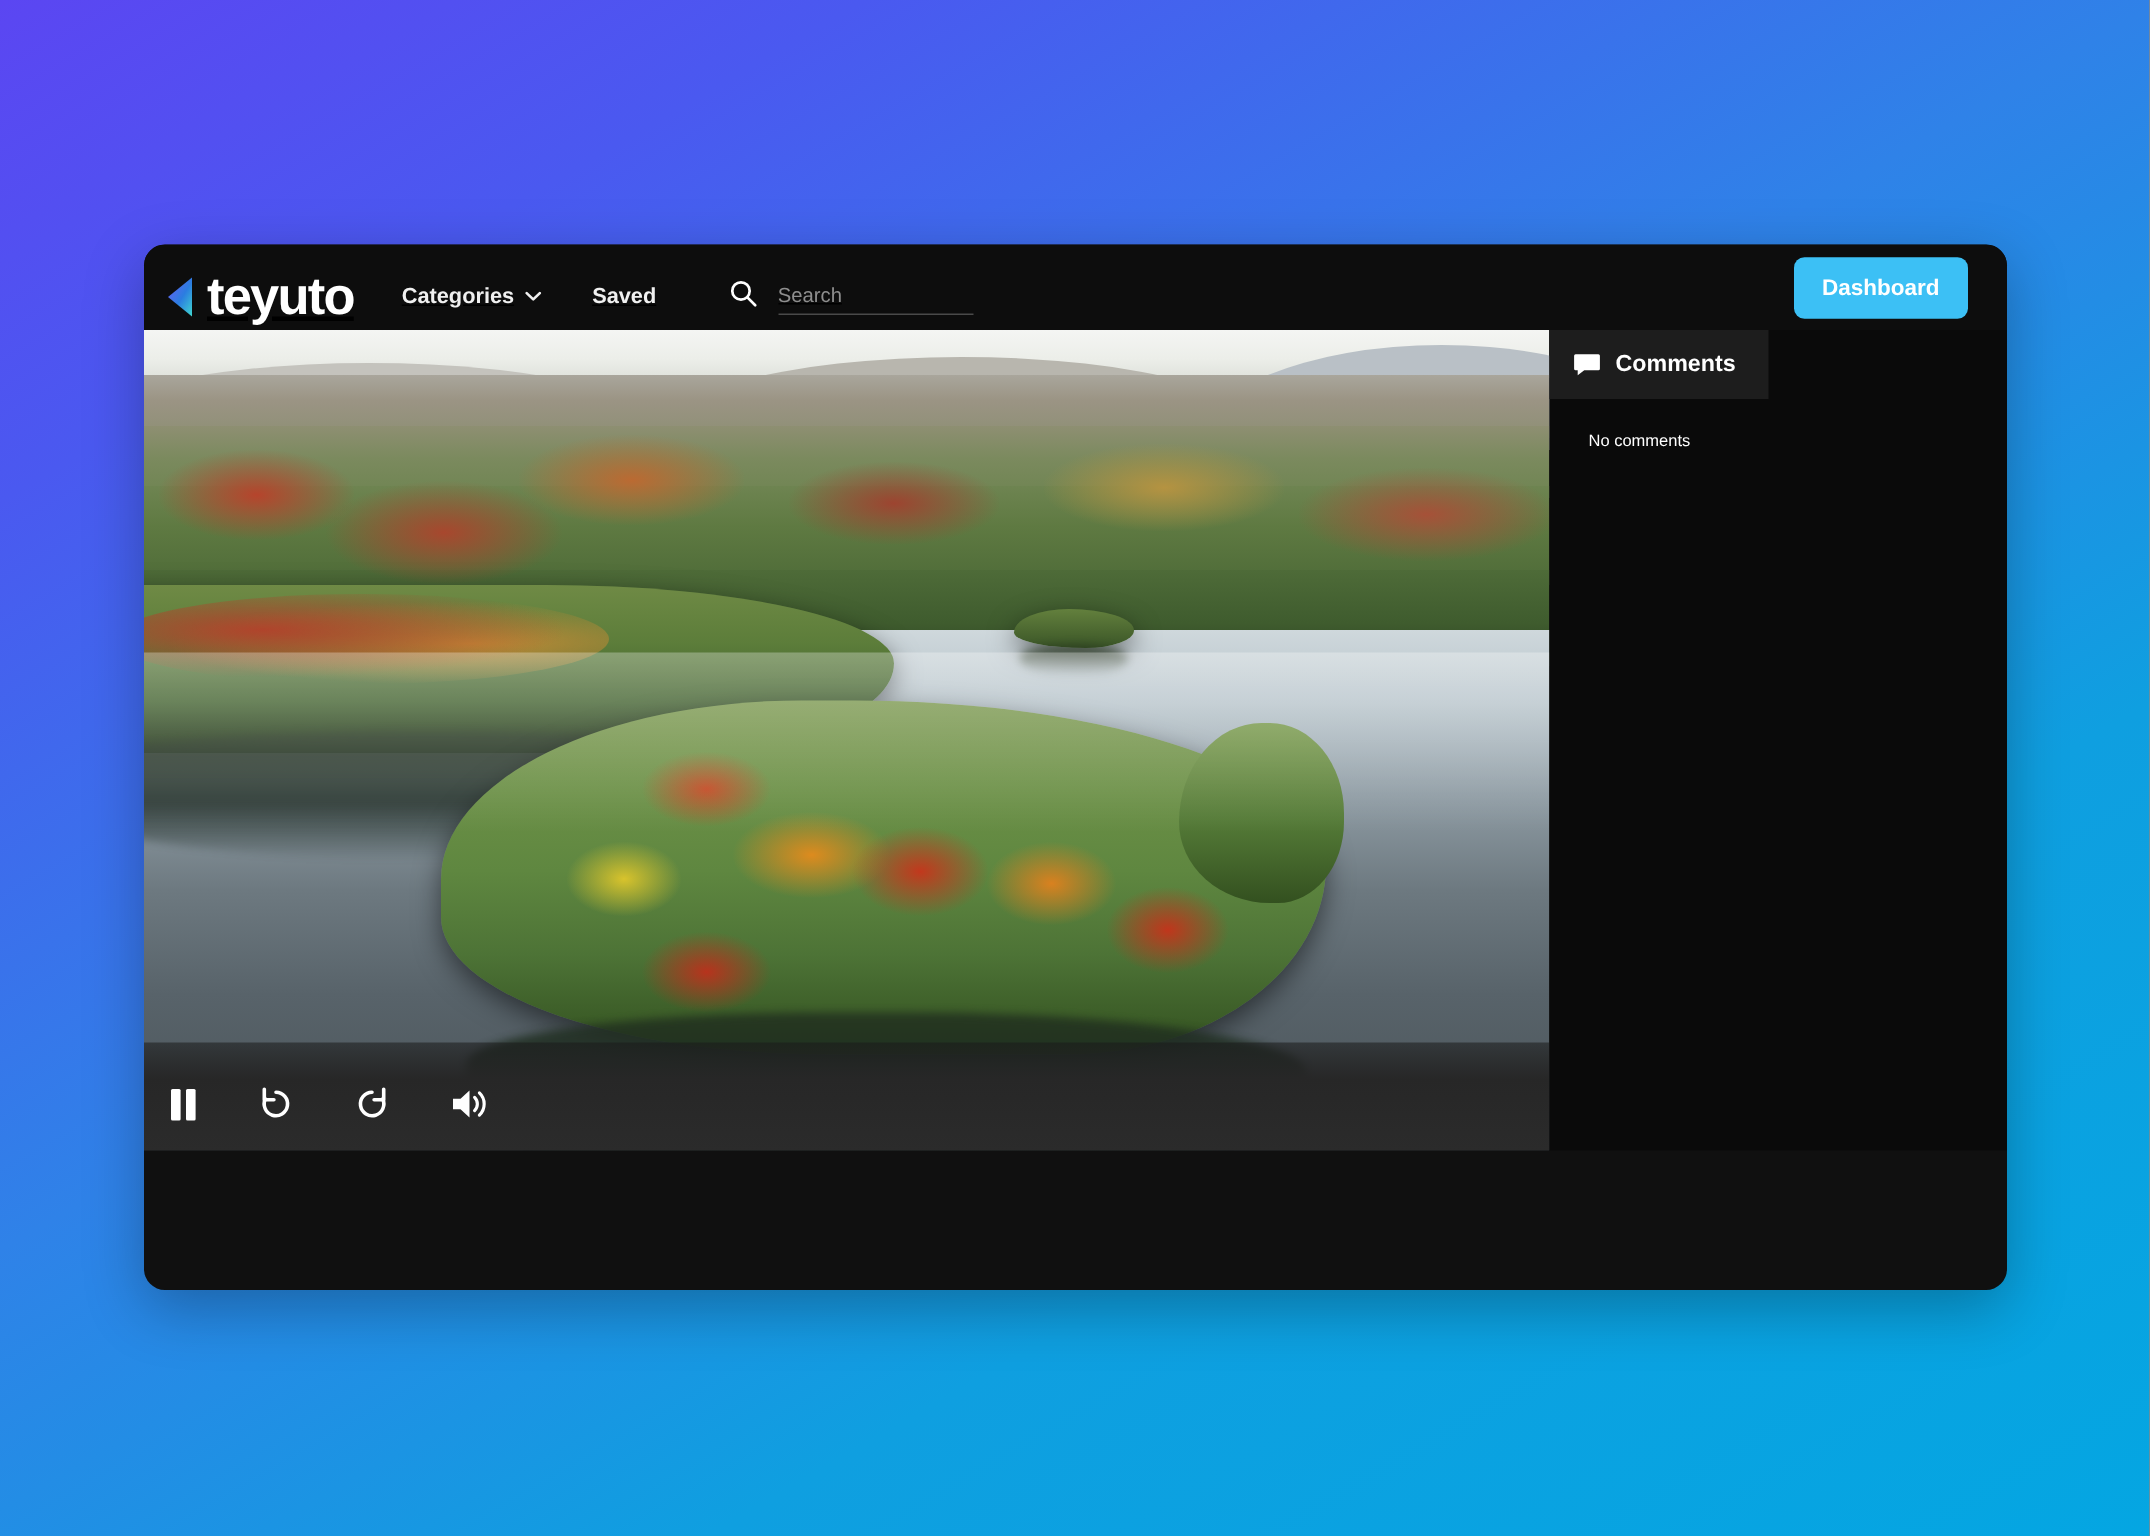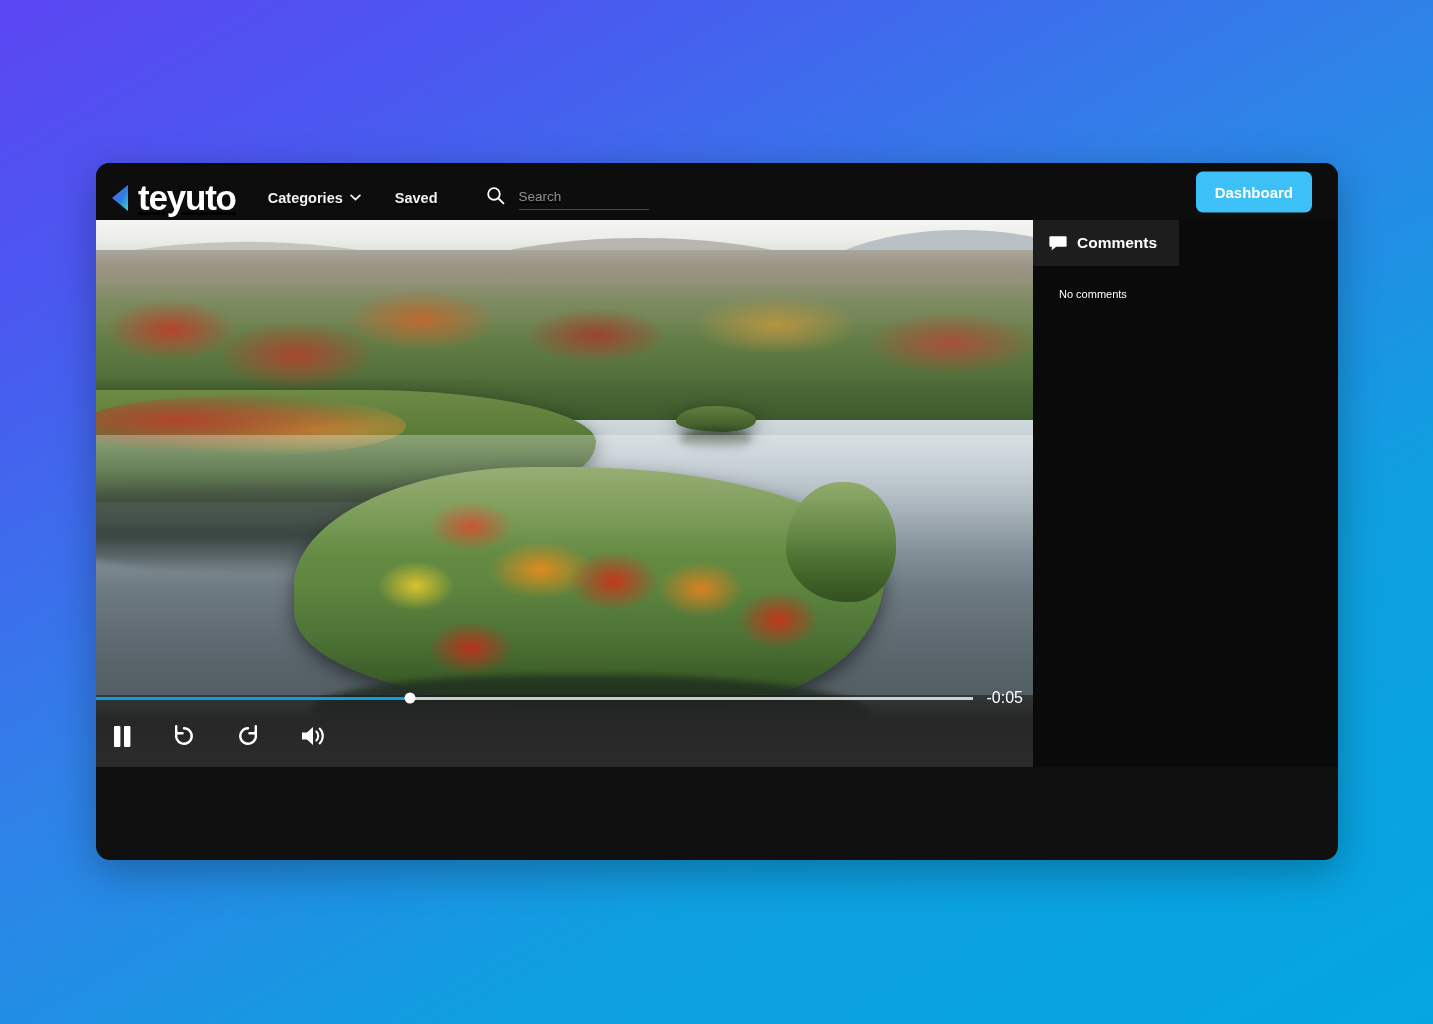--- a/index.html
+++ b/index.html
@@ -464,27 +464,20 @@
                       background:linear-gradient(180deg, #223020 0%, #1b2a22 45%, rgba(35,45,45,0) 100%);
                       border-radius:45% 50% 50% 45% / 30% 35% 70% 65%;"></div>
 
           <div style="position:absolute;left:0;right:0;top:215px;height:120px;
                       background:linear-gradient(180deg, rgba(255,255,255,0.30) 0%, rgba(255,255,255,0.0) 100%);
                       pointer-events:none;"></div>
         </div>
 
         <div id="controls">
 
-          <div id="progress-row">
-            <div id="progress-track">
-              <div id="progress-fill"></div>
-              <div id="progress-handle"></div>
-            </div>
-            <span id="time-label">-0:05</span>
-          </div>
 
           <div id="buttons-row">
 
             <div id="left-ctls">
               <button class="ctl">
                 <svg width="21" height="25" viewBox="0 0 21 25">
                   <rect x="2" y="2" width="6.4" height="21" fill="#fff" rx="1"></rect>
                   <rect x="12" y="2" width="6.4" height="21" fill="#fff" rx="1"></rect>
                 </svg>
               </button>

